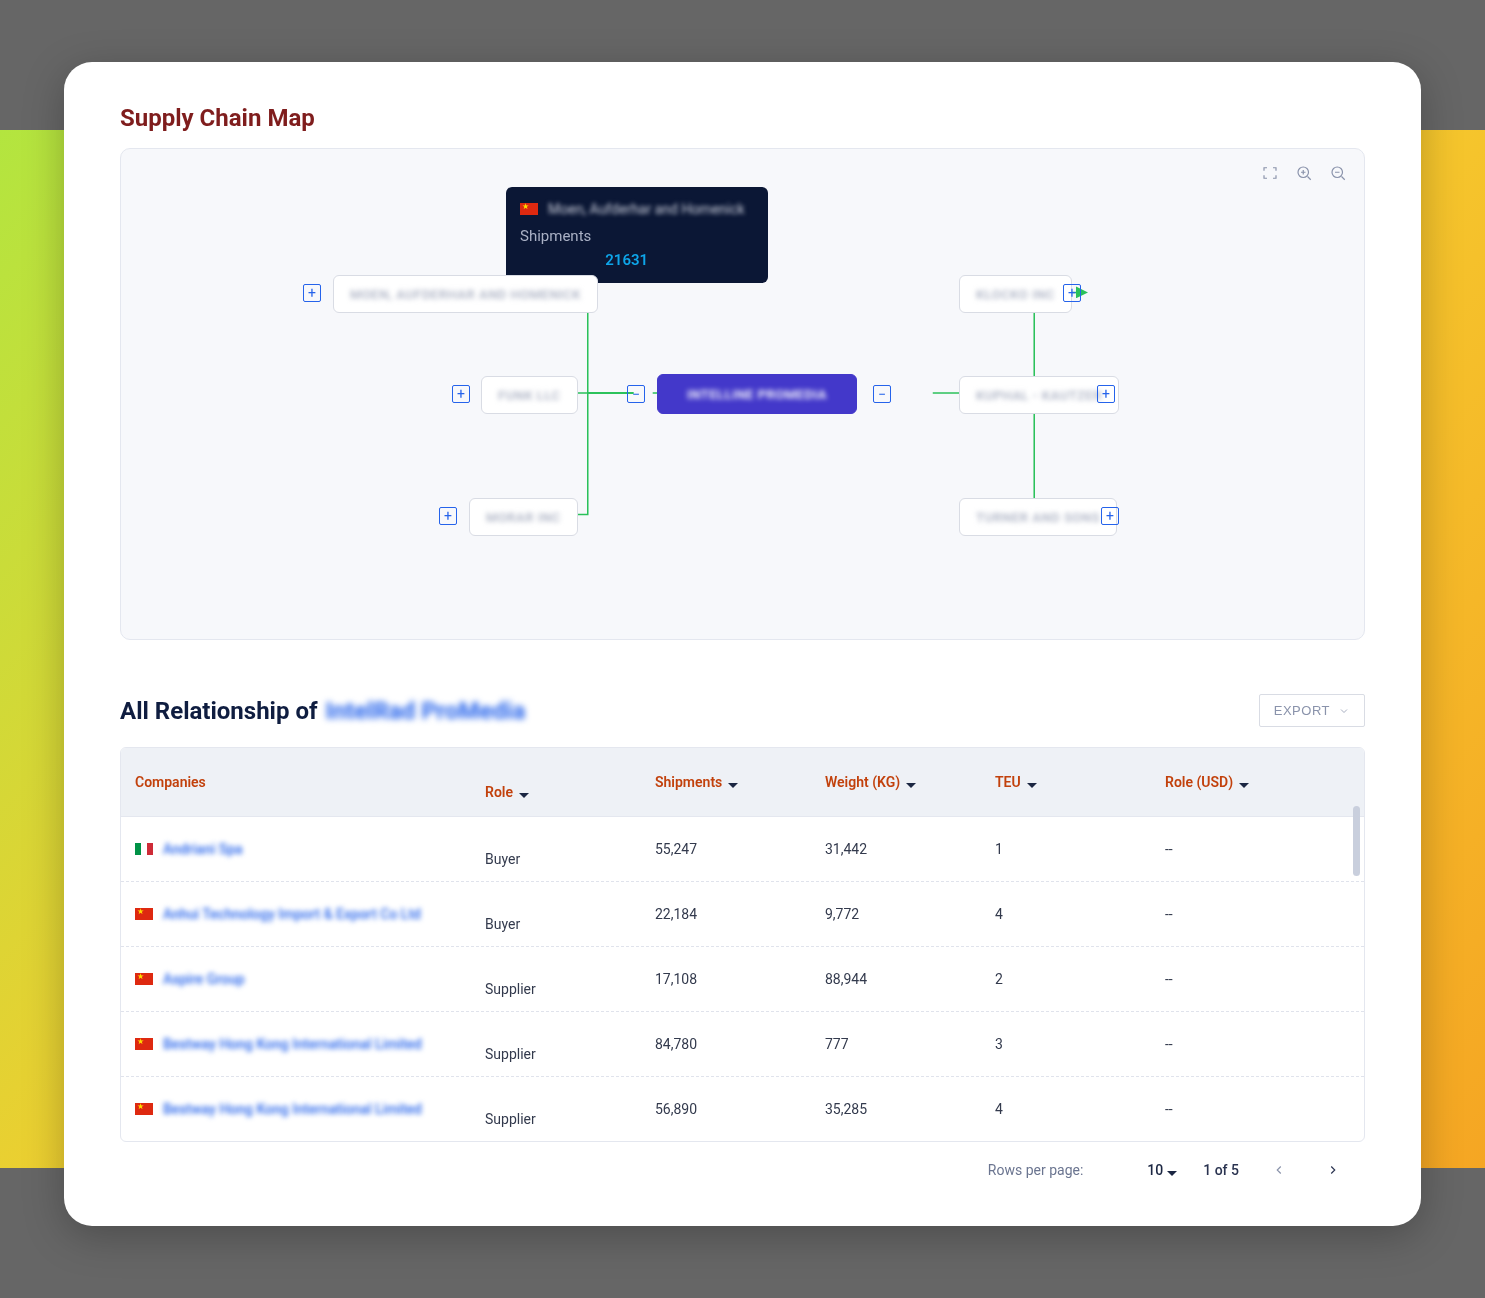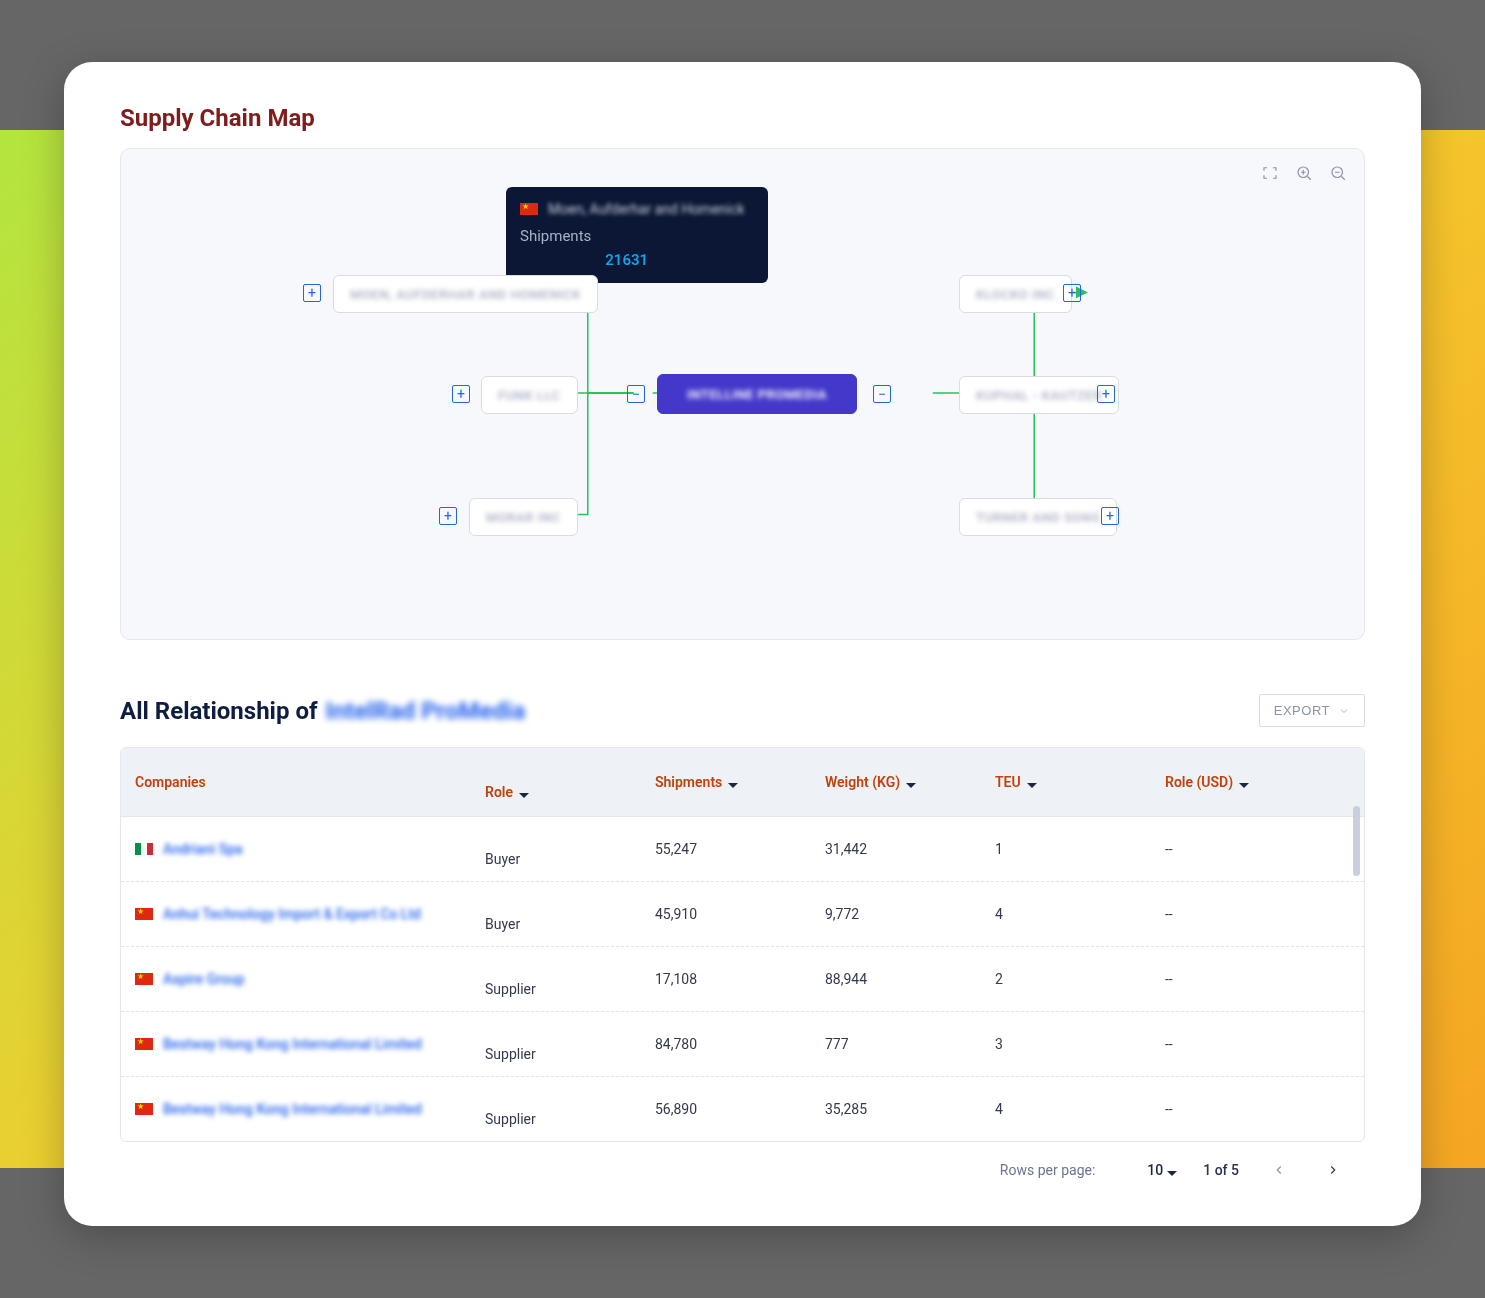--- a/index.html
+++ b/index.html
@@ -192,21 +192,21 @@
   border-radius: 4px;
 }
 
 .pager {
   display: flex; align-items: center; justify-content: flex-end;
   gap: 26px;
   padding: 14px 18px 0;
   font-size: 14px;
   color: #2a3350;
 }
-.pager .rows { display:flex; align-items:center; gap:4px; color:#6b7590; }
+.pager .rows { display:flex; align-items:center; gap:16px; color:#6b7590; }
 .pager .rows-val { color:#1b2642; font-weight:500; display:flex; align-items:center; gap:4px;margin-left:48px;}
 .pg-btn { width:28px; height:28px; display:flex; align-items:center; justify-content:center; color:#8a93ab; cursor:pointer;}
 .pg-btn.active { color:#2a3350; }
 .pg-btn svg { width:14px; height:14px; stroke: currentColor; fill:none; stroke-width:2; }
 </style>
 </head>
 <body>
 
 <div class="bg-gradient"></div>
 
@@ -367,21 +367,21 @@
           <div class="td col-weight">31,442</div>
           <div class="td col-teu">1</div>
           <div class="td col-value">--</div>
         </div>
         <div class="trow">
           <div class="td col-company company">
             <span class="flag cn"></span>
             <span class="coname">Anhui Technology Import &amp; Export Co Ltd</span>
           </div>
           <div class="td col-role">Buyer</div>
-          <div class="td col-ship">45,910</div>
+          <div class="td col-ship">22,184</div>
           <div class="td col-weight">9,772</div>
           <div class="td col-teu">4</div>
           <div class="td col-value">--</div>
         </div>
         <div class="trow">
           <div class="td col-company company">
             <span class="flag cn"></span>
             <span class="coname">Aspire Group</span>
           </div>
           <div class="td col-role">Supplier</div>

